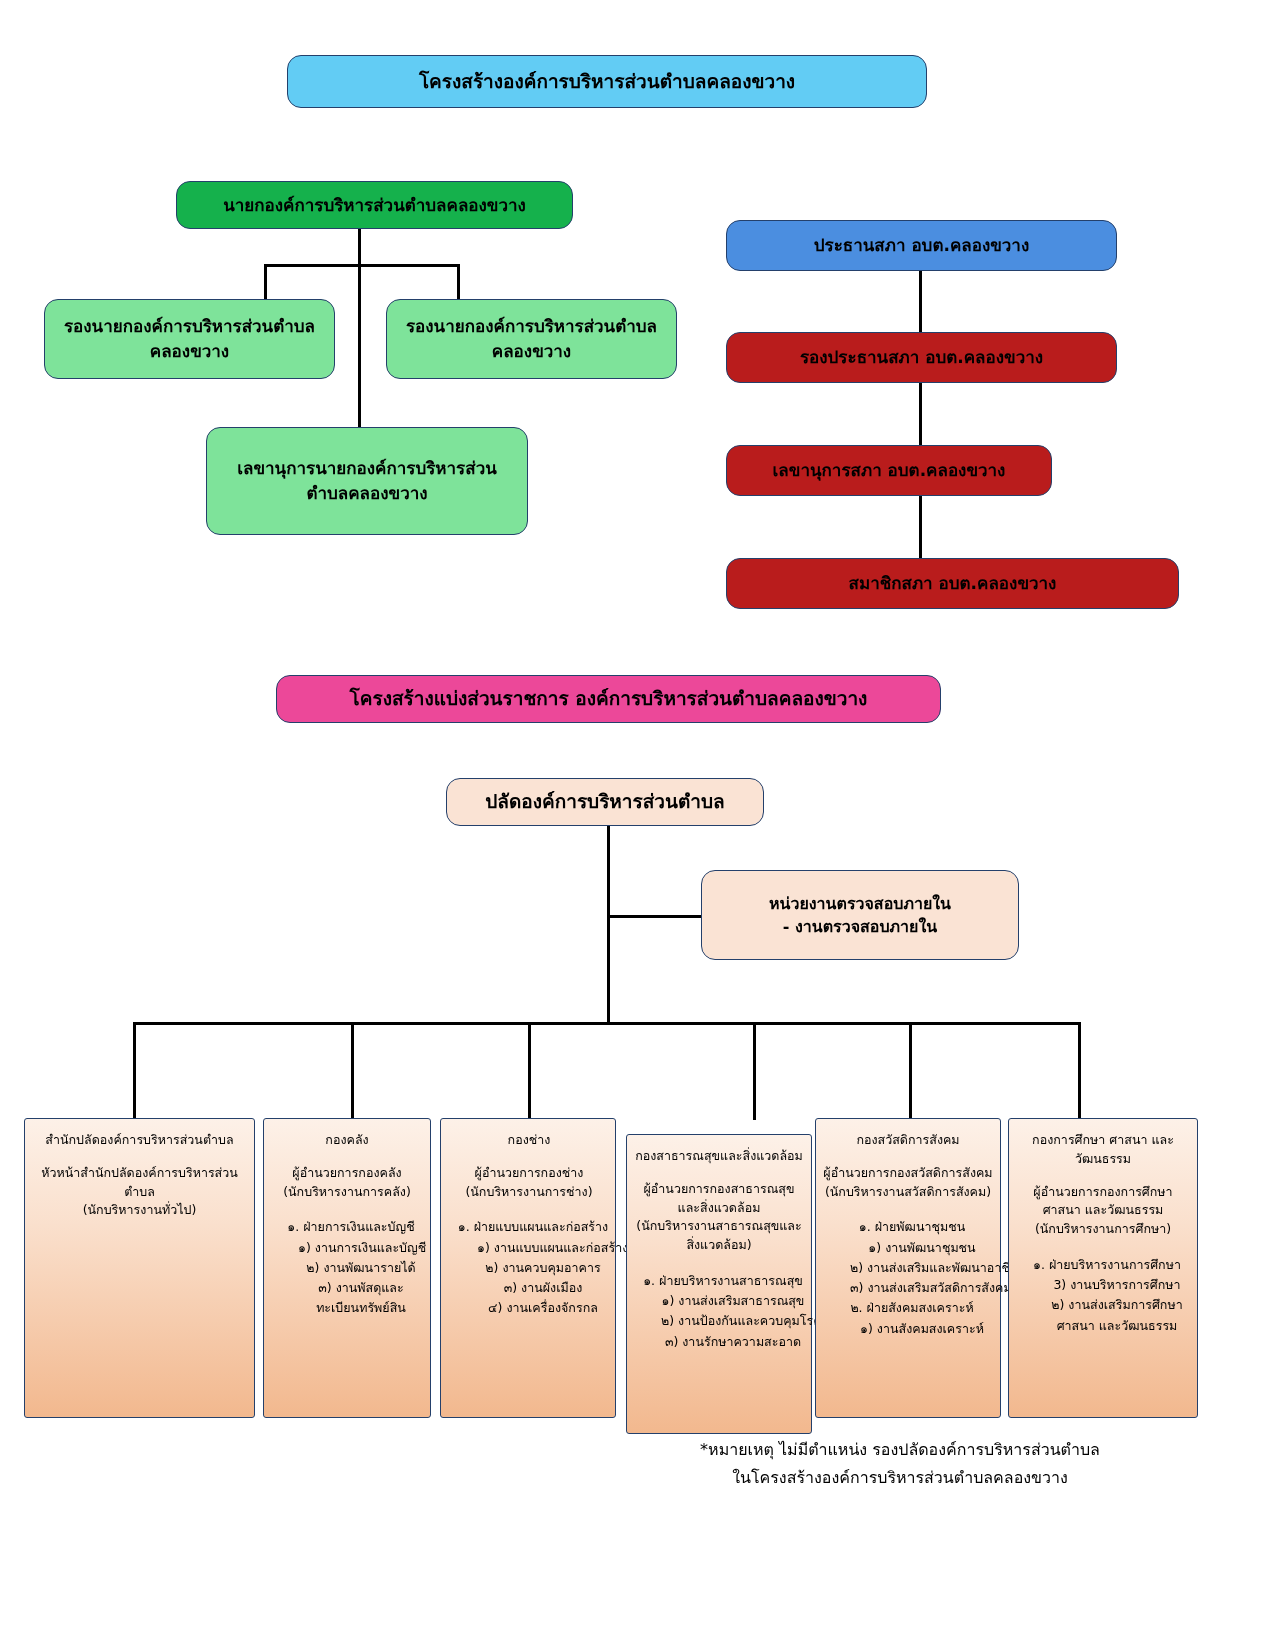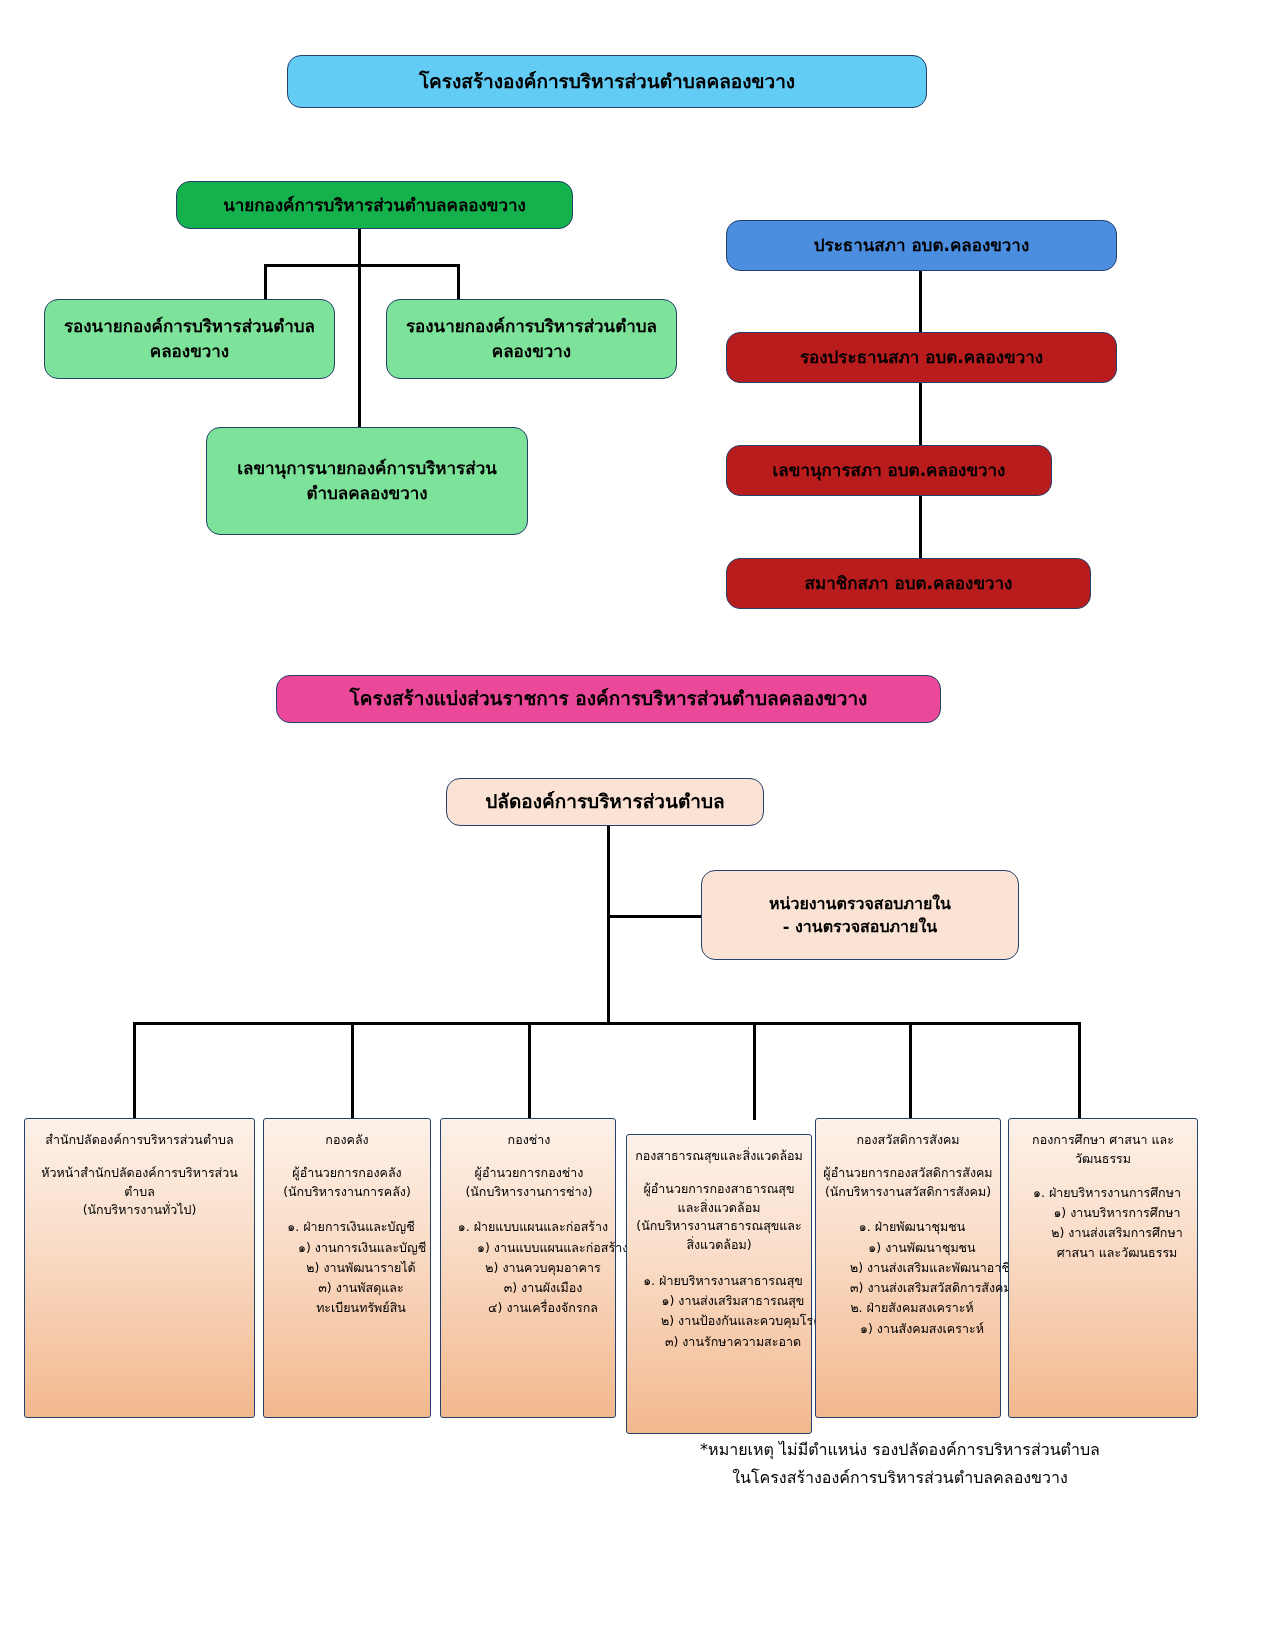--- a/index.html
+++ b/index.html
@@ -100,21 +100,21 @@
   </div>
 
   <div class="node t-blue title-md" style="left:726px;top:332px;width:391px;height:51px;">
     <span class="lbl">รองประธานสภา อบต.คลองขวาง</span>
   </div>
 
   <div class="node t-blue title-md" style="left:726px;top:445px;width:326px;height:51px;">
     <span class="lbl">เลขานุการสภา อบต.คลองขวาง</span>
   </div>
 
-  <div class="node t-blue title-md" style="left:726px;top:558px;width:365px;height:51px;">
+  <div class="node t-blue title-md" style="left:726px;top:558px;width:453px;height:51px;">
     <span class="lbl">สมาชิกสภา อบต.คลองขวาง</span>
   </div>
 
   <div class="node t-peach title-lg" style="left:276px;top:675px;width:665px;height:48px;">
     <span class="lbl">โครงสร้างแบ่งส่วนราชการ องค์การบริหารส่วนตำบลคลองขวาง</span>
   </div>
 
   <div class="node t-peach-light title-lg" style="left:446px;top:778px;width:318px;height:48px;">
     <span class="lbl">ปลัดองค์การบริหารส่วนตำบล</span>
   </div>
@@ -199,23 +199,27 @@
       <div class="sub">๑)  งานพัฒนาชุมชน</div>
       <div class="sub">๒)  งานส่งเสริมและพัฒนาอาชีพ</div>
       <div class="sub">๓)  งานส่งเสริมสวัสดิการสังคม</div>
       <div class="sec">๒.  ฝ่ายสังคมสงเคราะห์</div>
       <div class="sub">๑)  งานสังคมสงเคราะห์</div>
     </div>
   </div>
 
   <div class="dept" style="left:1008px;top:1118px;width:190px;height:300px;">
     <div class="dept-title">กองการศึกษา ศาสนา และวัฒนธรรม</div>
+    <div class="dept-head">
+      <div>ผู้อำนวยการกองการศึกษา ศาสนา และวัฒนธรรม</div>
+      <div>(นักบริหารงานการศึกษา)</div>
+    </div>
     <div class="sections">
       <div class="sec">๑.  ฝ่ายบริหารงานการศึกษา</div>
-      <div class="sub">๑)  งานบริหารการศึกษา</div>
+      <div class="sub">3)  งานบริหารการศึกษา</div>
       <div class="sub wrap">๒)  งานส่งเสริมการศึกษา ศาสนา และวัฒนธรรม</div>
     </div>
   </div>
 
   <div class="footnote" style="left:640px;top:1436px;width:520px;">
     <div>*หมายเหตุ ไม่มีตำแหน่ง รองปลัดองค์การบริหารส่วนตำบล</div>
     <div>ในโครงสร้างองค์การบริหารส่วนตำบลคลองขวาง</div>
   </div>
 
 </div>

